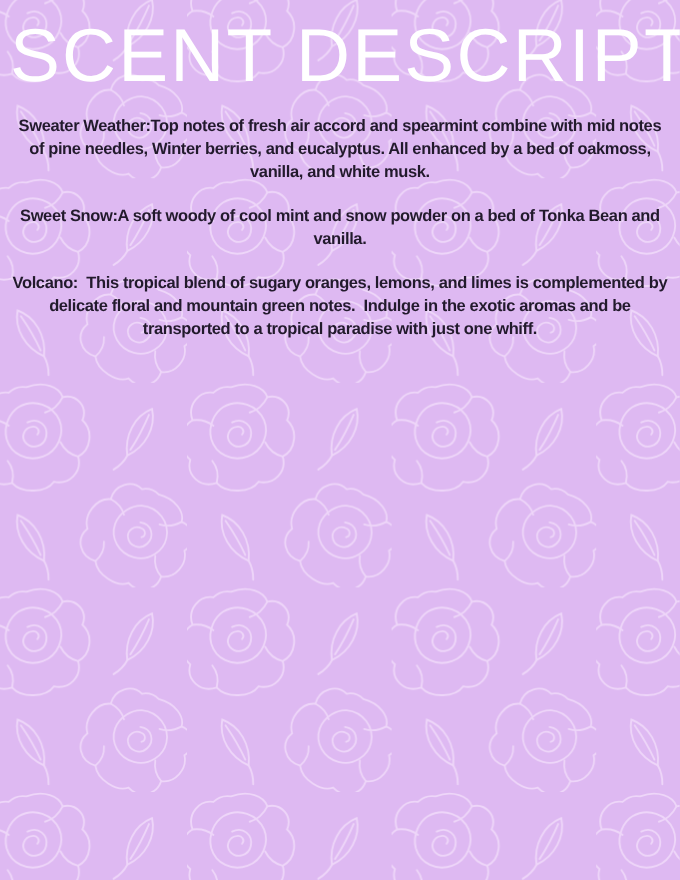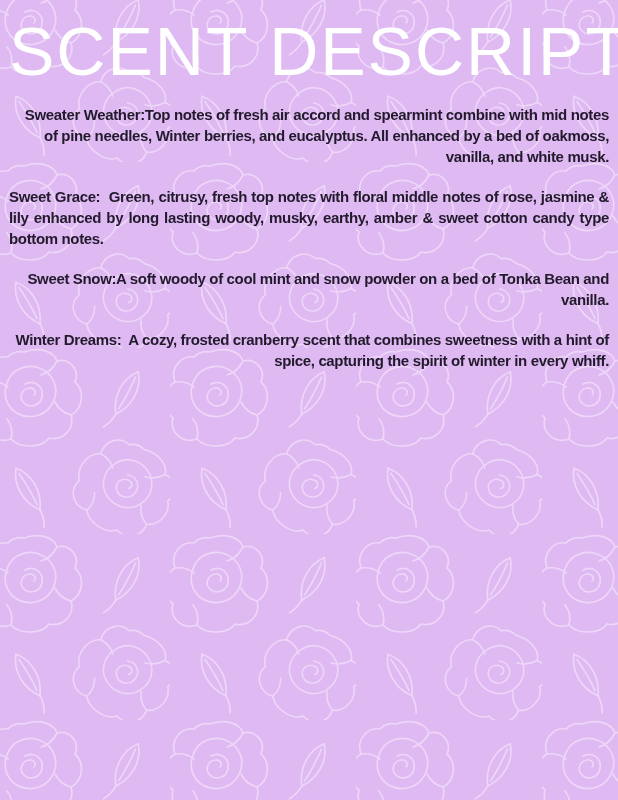--- a/index.html
+++ b/index.html
@@ -38,21 +38,21 @@
     white-space: nowrap;
   }
   p.scent {
     margin: 0 0 19px 0;
     color: #221a2c;
     font-size: 15px;
     line-height: 21px;
     font-weight: 700;
     letter-spacing: -0.35px;
     white-space: pre-wrap;
-    text-align: right;
+    text-align: center;
   }
   p.scent.justify {
     text-align: justify;
   }
 </style>
 </head>
 <body>
 
 <svg class="bg-pattern" width="618" height="800" viewBox="0 0 618 800" aria-hidden="true">
   <defs>
@@ -78,16 +78,15 @@
       <use href="#leaf" transform="translate(44,141) rotate(-30)"></use>
     </pattern>
   </defs>
   <rect width="618" height="800" fill="url(#floral)"></rect>
 </svg>
 
 <div class="content">
   <h1 class="page-title">SCENT DESCRIPTION:</h1>
 
   <p class="scent">Sweater Weather:Top notes of fresh air accord and spearmint combine with mid notes of pine needles, Winter berries, and eucalyptus. All enhanced by a bed of oakmoss, vanilla, and white musk.</p>
-  <p class="scent justify">Sweet Grace:  Green, citrusy, fresh top notes with floral middle notes of rose, jasmine &amp; lily enhanced by long lasting woody, musky, earthy, amber &amp; sweet cotton candy type bottom notes.</p>
   <p class="scent">Sweet Snow:A soft woody of cool mint and snow powder on a bed of Tonka Bean and vanilla.</p>
-  <p class="scent">Winter Dreams:  A cozy, frosted cranberry scent that combines sweetness with a hint of spice, capturing the spirit of winter in every whiff.</p>
+  <p class="scent">Volcano:  This tropical blend of sugary oranges, lemons, and limes is complemented by delicate floral and mountain green notes.  Indulge in the exotic aromas and be transported to a tropical paradise with just one whiff.</p>
 </div>
 
 </body></html>

